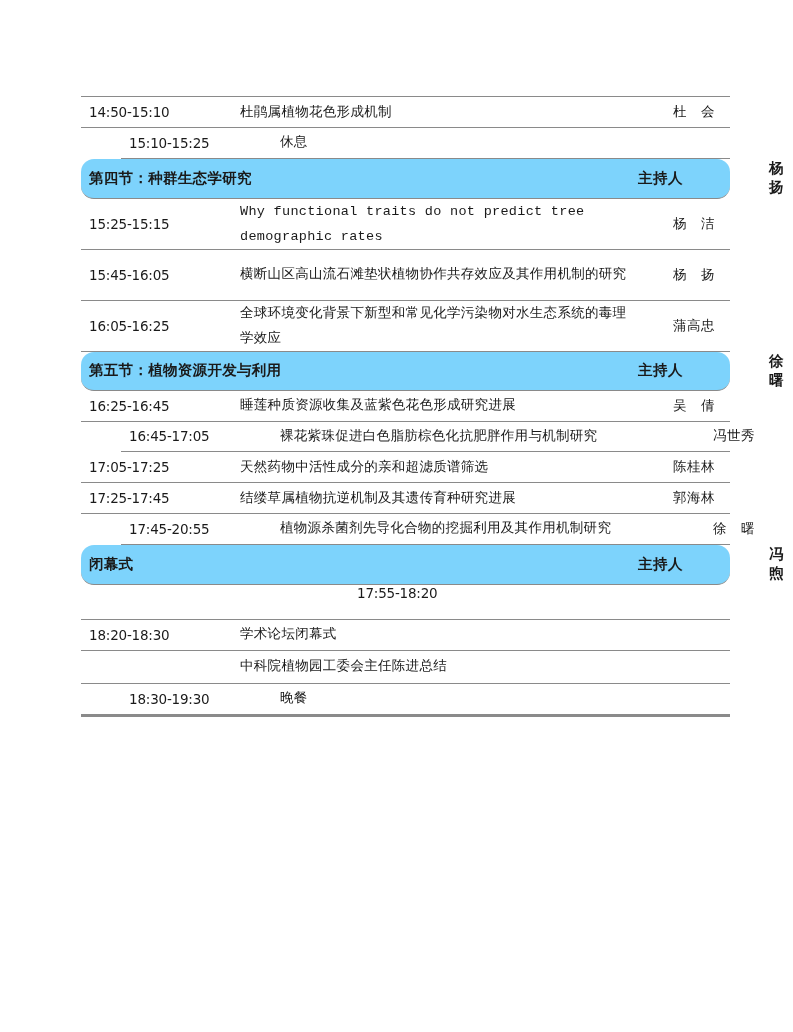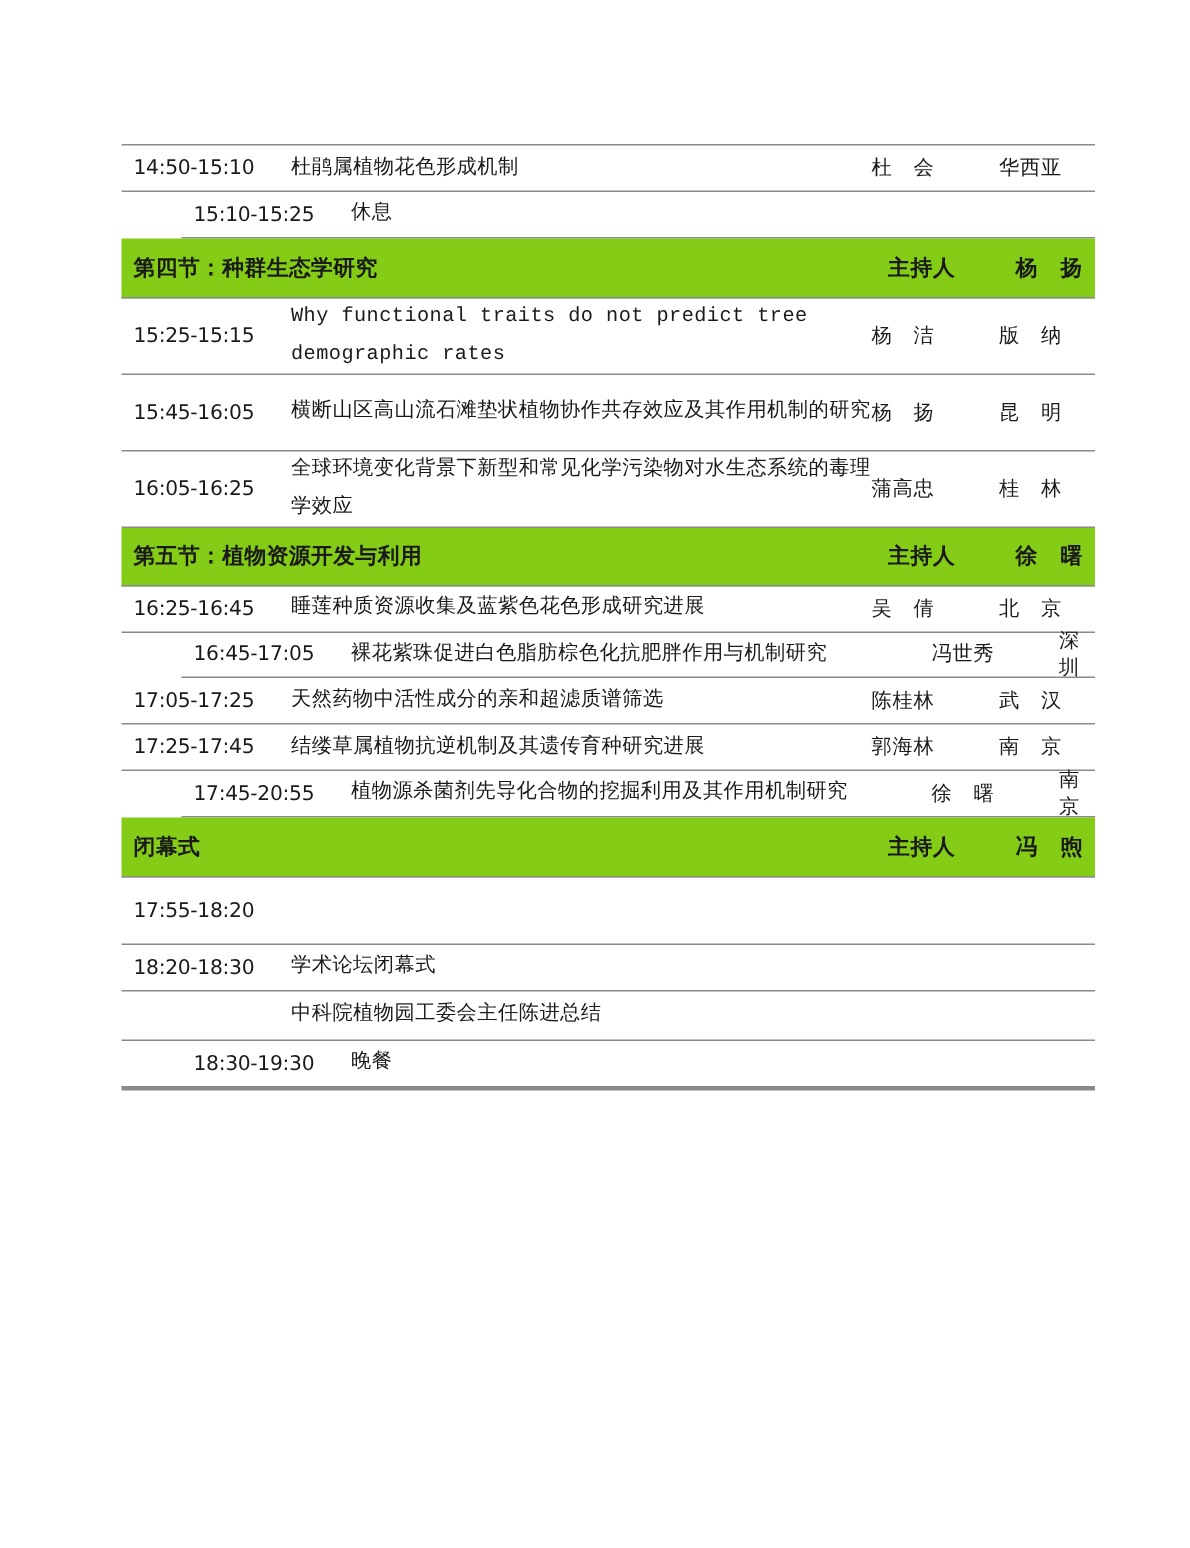--- a/index.html
+++ b/index.html
@@ -23,34 +23,36 @@
       border-top: 1px solid #8a8a8a;
       border-bottom: 3px solid #8a8a8a;
     }
     .row {
       position: relative;
       display: flex;
       align-items: center;
       border-bottom: 1px solid #8a8a8a;
       box-sizing: border-box;
       font-size: 13.5px;
+      gap: 46px;
     }
     .row:last-child {
       border-bottom: none;
     }
     .row.h30 { height: 30.5px; margin-left: 40px; }
     .row.h31 { height: 31px; }
     .row.h33 { height: 33px; }
-    .row.h35 { height: 45px; }
+    .row.h35 { height: 35px; flex-direction: column; }
     .row.h51 { height: 51px; }
     .row.section {
-      background: #84cc16;
+      background: #7dd3fc;
       height: 41px;
       font-weight: bold;
       font-size: 14.5px;
+      border-radius: 13px;
     }
     .row.section.s39 { height: 39px; font-family: Liberation Mono, monospace; }
     .row.section.s40 { height: 40px; }
     .cell-time {
       width: 113px;
       padding-left: 8px;
       box-sizing: border-box;
       flex: 0 0 auto;
       white-space: nowrap;
       letter-spacing: -0.2px;

